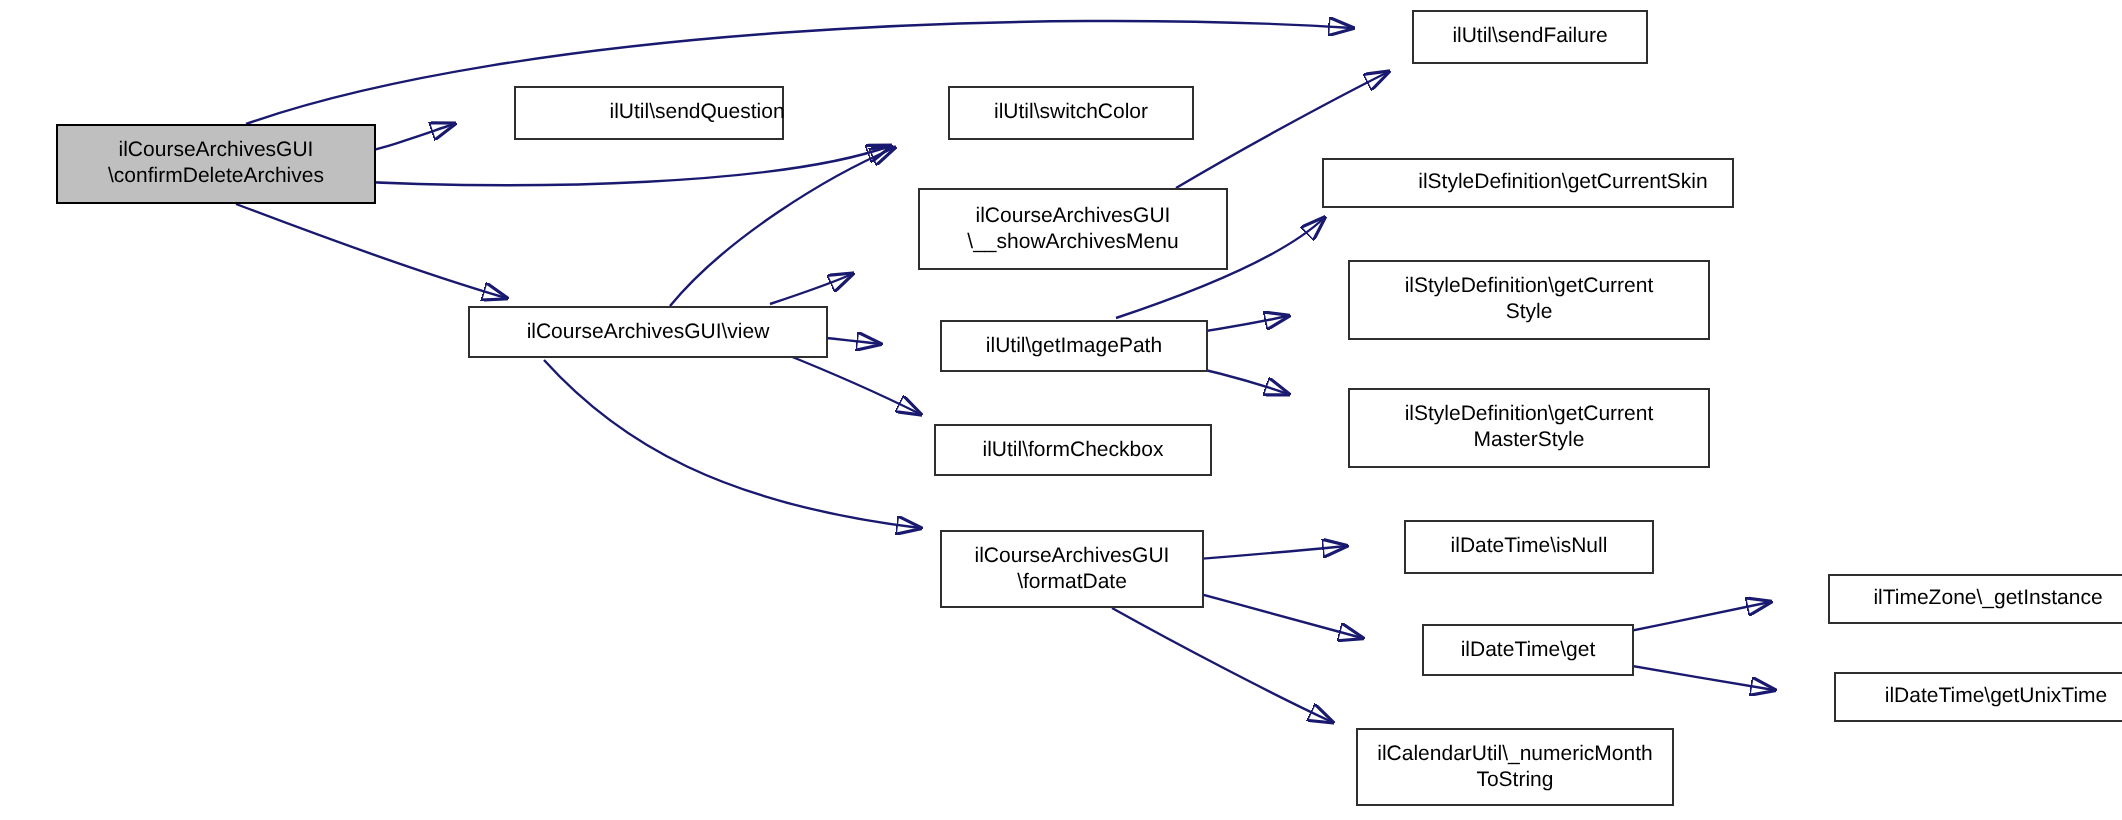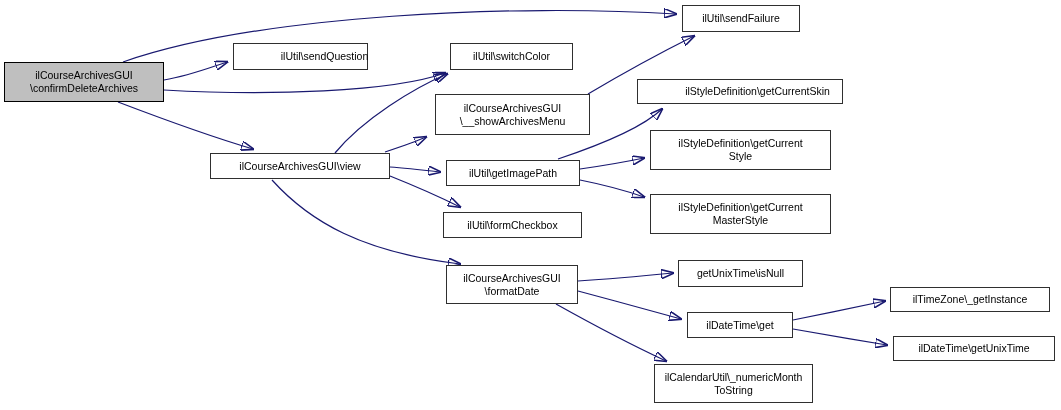--- a/index.html
+++ b/index.html
@@ -34,20 +34,21 @@
     background: var(--node-fill, #ffffff);
     color: var(--text-color, #000000);
     display: flex;
     align-items: center;
     justify-content: center;
     text-align: center;
     white-space: pre-line;
     font-size: 10.5px;
     line-height: 1.22;
     cursor: pointer;
+    margin-left: 24px;
   }
   .node.highlighted {
     background: var(--highlight-fill, #bfbfbf);
     border: 1.5px solid #000000;
     cursor: default;
   }
 </style>
 </head>
 <body>
 
@@ -101,21 +102,21 @@
   <div class="node" style="left:446px; top:160px; width:134px; height:26px;">ilUtil\getImagePath</div>
 
   <div class="node" style="left:650px; top:194px; width:181px; height:40px;">ilStyleDefinition\getCurrent
 MasterStyle</div>
 
   <div class="node" style="left:443px; top:212px; width:139px; height:26px;">ilUtil\formCheckbox</div>
 
   <div class="node" style="left:446px; top:265px; width:132px; height:39px;">ilCourseArchivesGUI
 \formatDate</div>
 
-  <div class="node" style="left:678px; top:260px; width:125px; height:27px;">getUnixTime\isNull</div>
+  <div class="node" style="left:678px; top:260px; width:125px; height:27px;">ilDateTime\isNull</div>
 
   <div class="node" style="left:687px; top:312px; width:106px; height:26px;">ilDateTime\get</div>
 
   <div class="node" style="left:654px; top:364px; width:159px; height:39px;">ilCalendarUtil\_numericMonth
 ToString</div>
 
   <div class="node" style="left:890px; top:287px; width:160px; height:25px;">ilTimeZone\_getInstance</div>
 
   <div class="node" style="left:893px; top:336px; width:162px; height:25px;">ilDateTime\getUnixTime</div>
 

